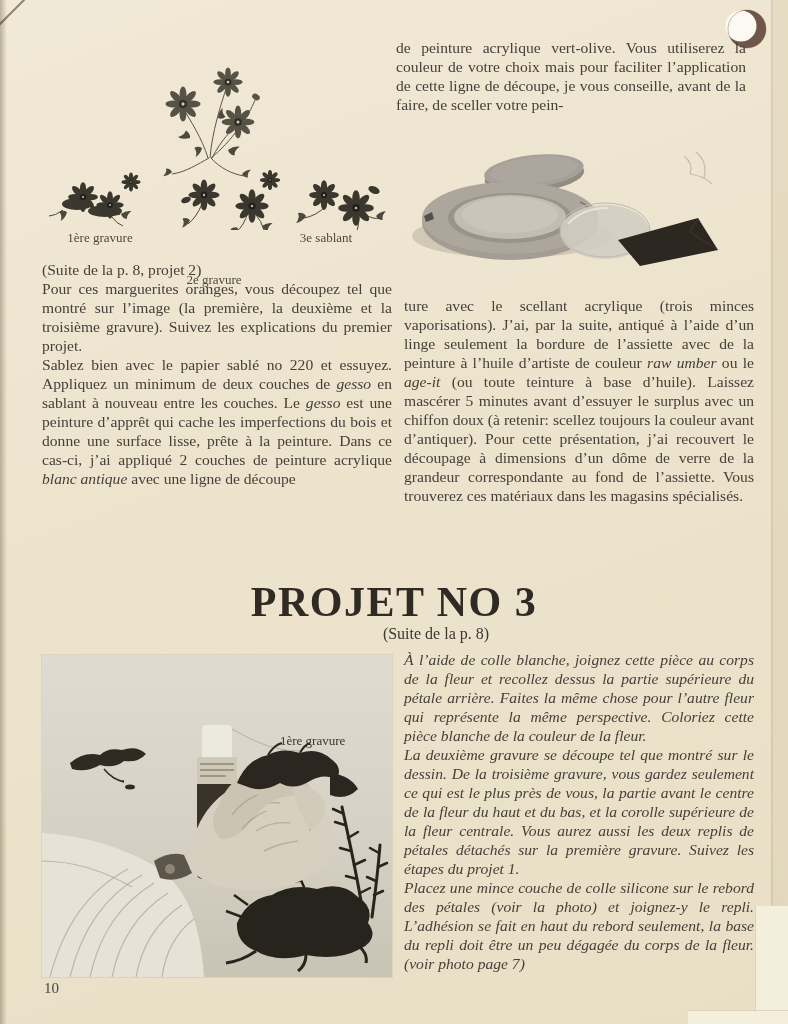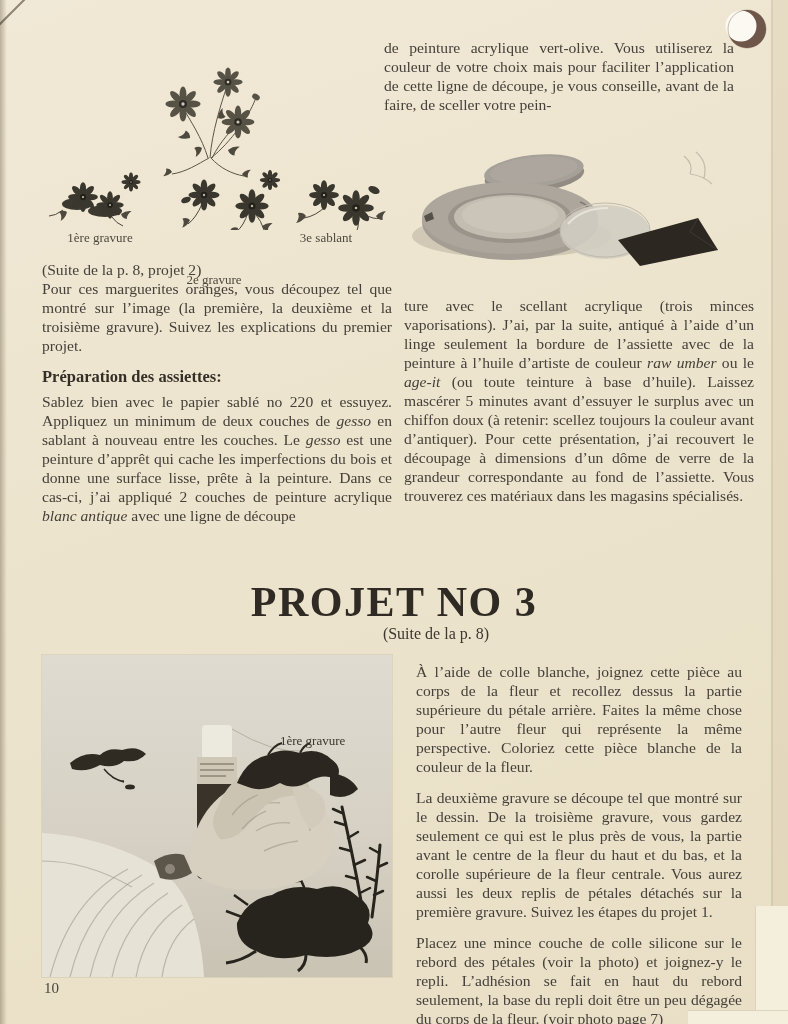--- a/index.html
+++ b/index.html
@@ -24,31 +24,31 @@
     background:rgba(215,200,170,.35);}
   .nextpage-v{position:absolute;right:0;bottom:0;width:32px;height:118px;
     background:#f4eedd;border-left:1px solid rgba(150,130,95,.25);}
   .nextpage-h{position:absolute;right:0;bottom:0;width:100px;height:13px;
     background:#f4eedd;border-top:1px solid rgba(150,130,95,.25);}
   .hole{position:absolute;left:725px;top:7px;width:44px;height:44px;}
 
   
   .para{font-size:15.6px;line-height:19px;text-align:justify;margin:0;}
   .it{font-style:italic;}
-  .tr-text{position:absolute;left:384px;top:38px;width:350px;}
+  .tr-text{position:absolute;left:396px;top:38px;width:350px;}
   .left-col{position:absolute;left:42px;top:260px;width:350px;}
   .left-col .note{text-align:left;}
   .sec-heading{font-size:16.5px;font-weight:bold;color:#332f27;margin:12px 0 5px 0;}
   .right-col{position:absolute;left:404px;top:296px;width:350px;}
   .projet-head{position:absolute;left:0;top:580px;width:788px;text-align:center;}
   .projet-head h1{margin:0;font-size:42px;font-weight:bold;color:#2f2b24;
     letter-spacing:1.5px;line-height:1.05;}
   .projet-sub{font-size:16px;color:#3c372f;position:relative;left:42px;margin-top:1px;}
   .br-col{position:absolute;left:404px;top:650px;width:350px;}
-  .br-col p{margin:12px;}
+  .br-col p{margin:0;font-style:italic;}
   .page-number{position:absolute;left:44px;top:980px;font-size:15px;color:#4a453c;}
 
   
   .engravings{position:absolute;left:40px;top:60px;width:350px;height:195px;}
   .engr-caption{position:absolute;top:170px;width:96px;text-align:center;
     font-size:13px;color:#4d483e;}
   .cap1{left:12px;} .cap2{left:126px;margin-top:42px;} .cap3{left:238px;}
 
   
   .plate-photo{position:absolute;left:400px;top:130px;width:388px;height:164px;}
@@ -193,21 +193,20 @@
       <path d="M168,94 q14,-16 40,-16" stroke="#e9e5da" stroke-width="2" fill="none" opacity=".9"></path>
 
       <polygon points="218,110 298,88 318,120 240,136" fill="#2c2821"></polygon>
       <path d="M298,88 l-8,14 l28,18" stroke="#4a453c" stroke-width="1" fill="none" opacity=".6"></path>
     </svg>
   </div>
 
   <div class="left-col">
     <p class="para note">(Suite de la p. 8, projet 2)</p>
     <p class="para">Pour ces marguerites oranges, vous découpez tel que montré sur l’image (la première, la deuxième et la troisième gravure). Suivez les explications du premier projet.</p>
-    <h3 class="sec-heading">Préparation des assiettes:</h3>
     <p class="para"><span>Sablez bien avec le papier sablé no 220 et essuyez. Appliquez un minimum de deux couches de </span><span class="it">gesso</span><span> en sablant à nouveau entre les couches. Le </span><span class="it">gesso</span><span> est une peinture d’apprêt qui cache les imperfections du bois et donne une surface lisse, prête à la peinture. Dans ce cas-ci, j’ai appliqué 2 couches de peinture acrylique </span><span class="it">blanc antique</span><span> avec une ligne de découpe</span></p>
   </div>
 
   <p class="para right-col"><span>ture avec le scellant acrylique (trois minces vaporisations). J’ai, par la suite, antiqué à l’aide d’un linge seulement la bordure de l’assiette avec de la peinture à l’huile d’artiste de couleur </span><span class="it">raw umber</span><span> ou le </span><span class="it">age-it</span><span> (ou toute teinture à base d’huile). Laissez mascérer 5 minutes avant d’essuyer le surplus avec un chiffon doux (à retenir: scellez toujours la couleur avant d’antiquer). Pour cette présentation, j’ai recouvert le découpage à dimensions d’un dôme de verre de la grandeur correspondante au fond de l’assiette. Vous trouverez ces matériaux dans les magasins spécialisés.</span></p>
 
   <div class="projet-head">
     <h1>PROJET NO 3</h1>
     <div class="projet-sub">(Suite de la p. 8)</div>
   </div>
 

